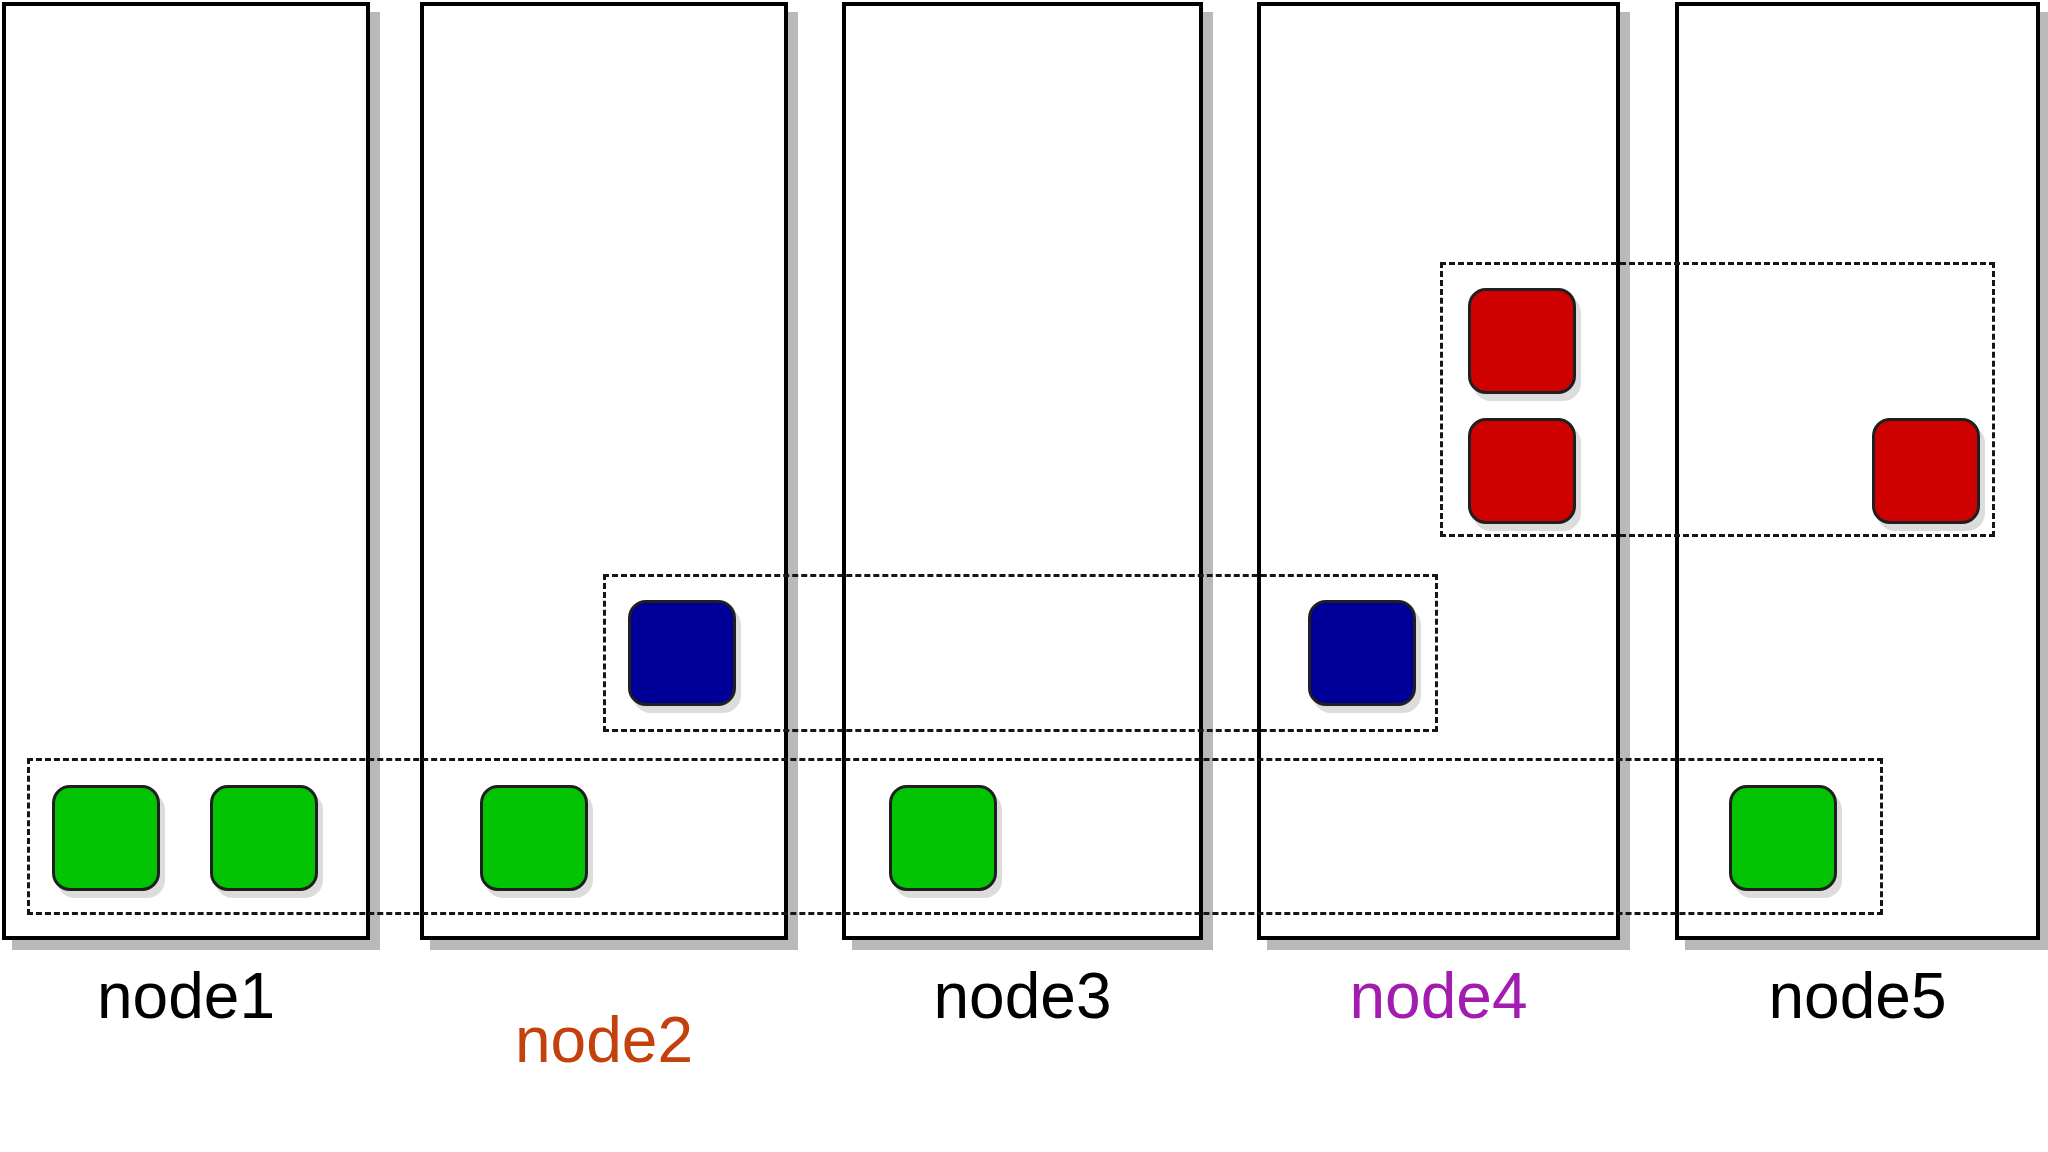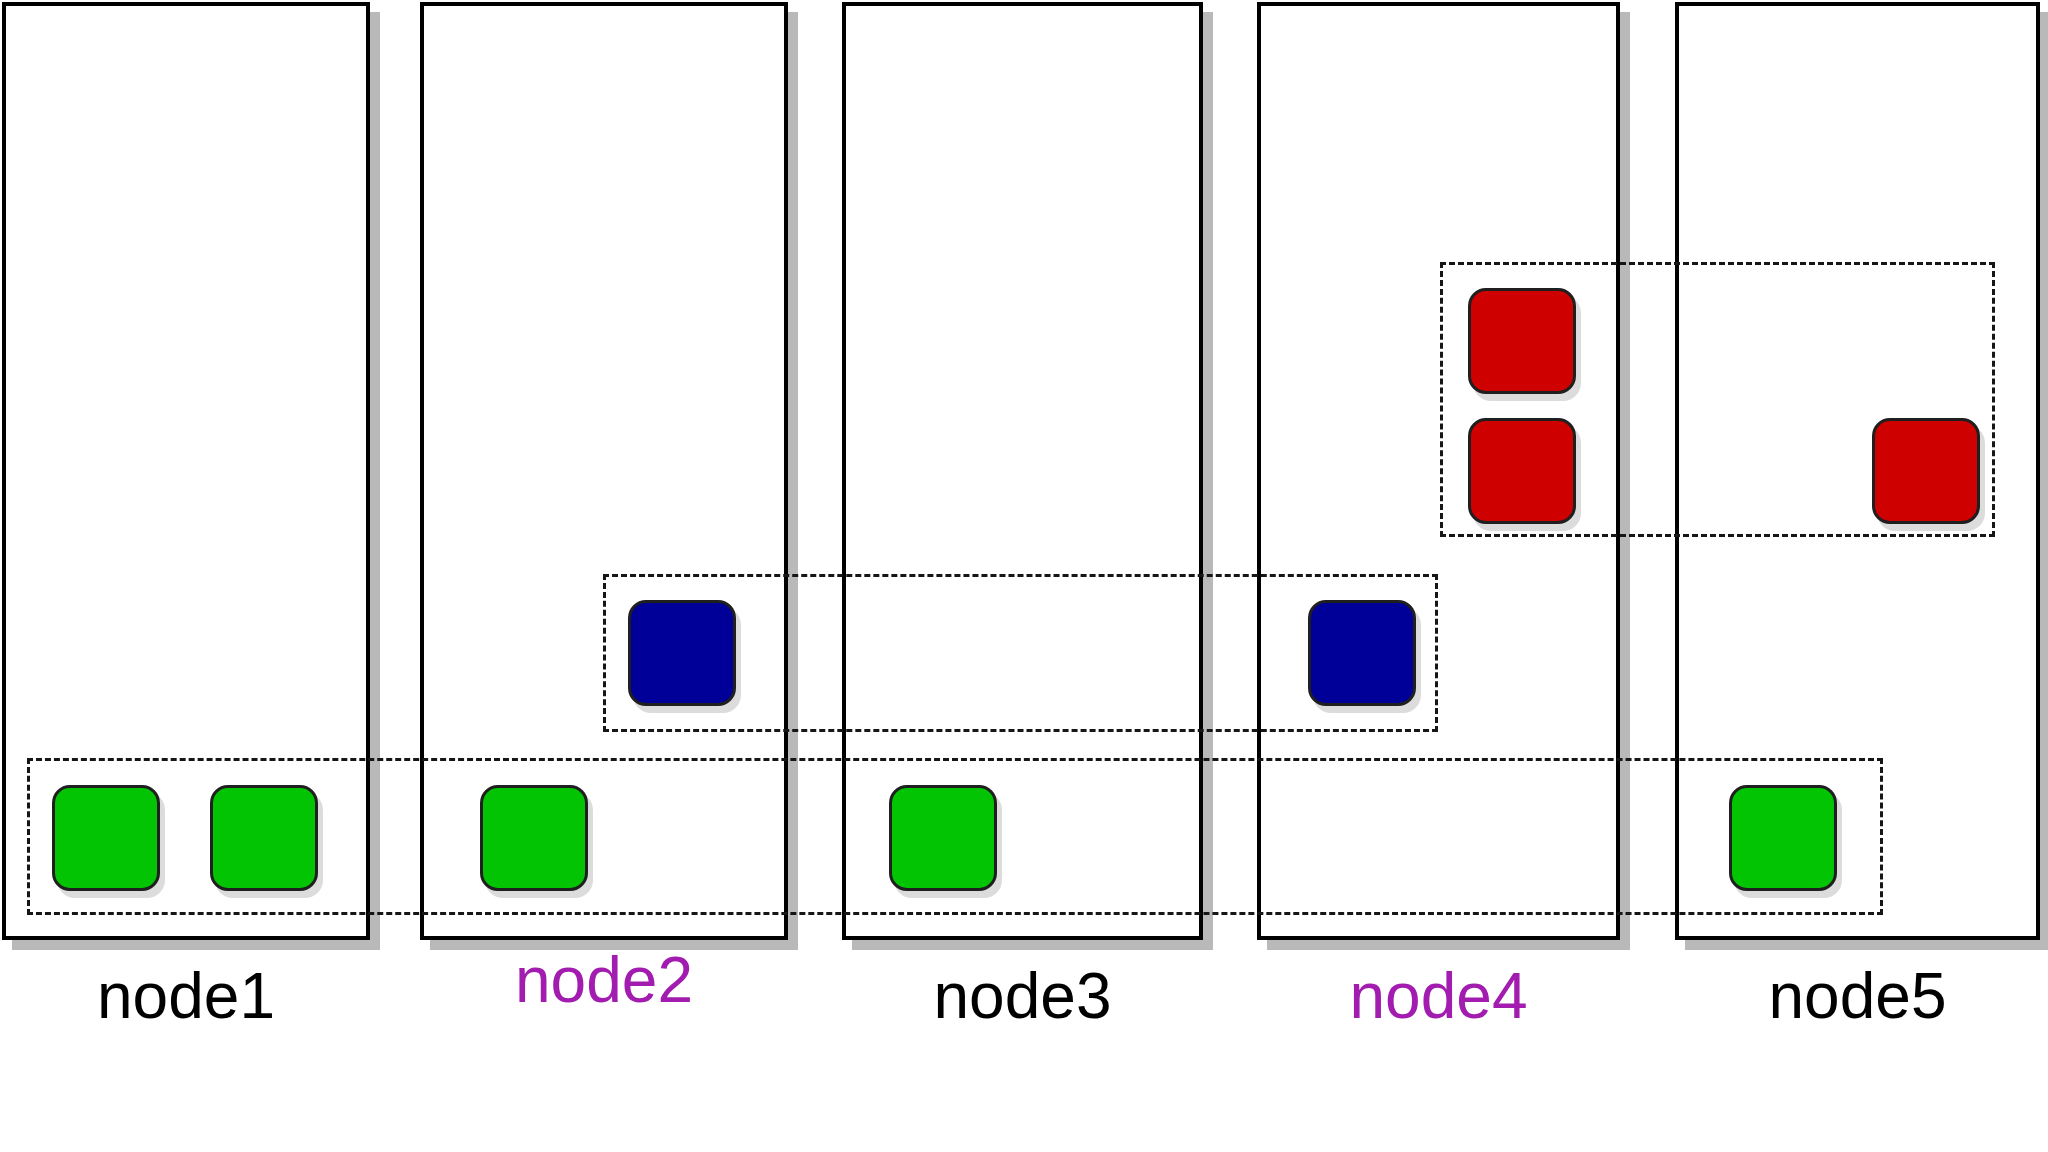--- a/index.html
+++ b/index.html
@@ -38,21 +38,21 @@
     box-shadow: 5px 7px 0 #dcdcdc;
   }
 </style>
 </head>
 <body>
 
 <div class="canvas" style="width: 2048px; height: 1152px; background: rgb(255, 255, 255);">
     <div class="node-box" style="left: 2px; top: 2px; width: 368px; height: 938px; background: rgb(255, 255, 255); border-color: rgb(0, 0, 0); box-shadow: rgb(185, 185, 185) 10px 10px 0px;"></div>
     <div class="node-label" style="left: -38px; top: 964px; width: 448px; color: rgb(0, 0, 0);">node1</div>
     <div class="node-box" style="left: 420px; top: 2px; width: 368px; height: 938px; background: rgb(255, 255, 255); border-color: rgb(0, 0, 0); box-shadow: rgb(185, 185, 185) 10px 10px 0px;"></div>
-    <div class="node-label" style="left: 380px; top: 948px; width: 448px; color: #a21caf;">node2</div>
+    <div class="node-label" style="left: 380px; top: 1008px; width: 448px; color: #c2410c;">node2</div>
     <div class="node-box" style="left: 842px; top: 2px; width: 361px; height: 938px; background: rgb(255, 255, 255); border-color: rgb(0, 0, 0); box-shadow: rgb(185, 185, 185) 10px 10px 0px;"></div>
     <div class="node-label" style="left: 802px; top: 964px; width: 441px; color: rgb(0, 0, 0);">node3</div>
     <div class="node-box" style="left: 1257px; top: 2px; width: 363px; height: 938px; background: rgb(255, 255, 255); border-color: rgb(0, 0, 0); box-shadow: rgb(185, 185, 185) 10px 10px 0px;"></div>
     <div class="node-label" style="left: 1217px; top: 964px; width: 443px; color: #a21caf;">node4</div>
     <div class="node-box" style="left: 1675px; top: 2px; width: 365px; height: 938px; background: rgb(255, 255, 255); border-color: rgb(0, 0, 0); box-shadow: rgb(185, 185, 185) 10px 10px 0px;"></div>
     <div class="node-label" style="left: 1635px; top: 964px; width: 445px; color: rgb(0, 0, 0);">node5</div>
     <div class="group-outline" style="left: 1440px; top: 262px; width: 555px; height: 275px; border-color: rgb(22, 22, 22);"></div>
     <div class="group-outline" style="left: 603px; top: 574px; width: 835px; height: 158px; border-color: rgb(22, 22, 22);"></div>
     <div class="group-outline" style="left: 27px; top: 758px; width: 1856px; height: 157px; border-color: rgb(22, 22, 22);"></div>
     <div class="block" style="left: 52px; top: 785px; width: 108px; height: 106px; border-radius: 18px; background: rgb(2, 196, 2); border-color: rgb(31, 31, 31); box-shadow: rgb(220, 220, 220) 5px 7px 0px;"></div>

